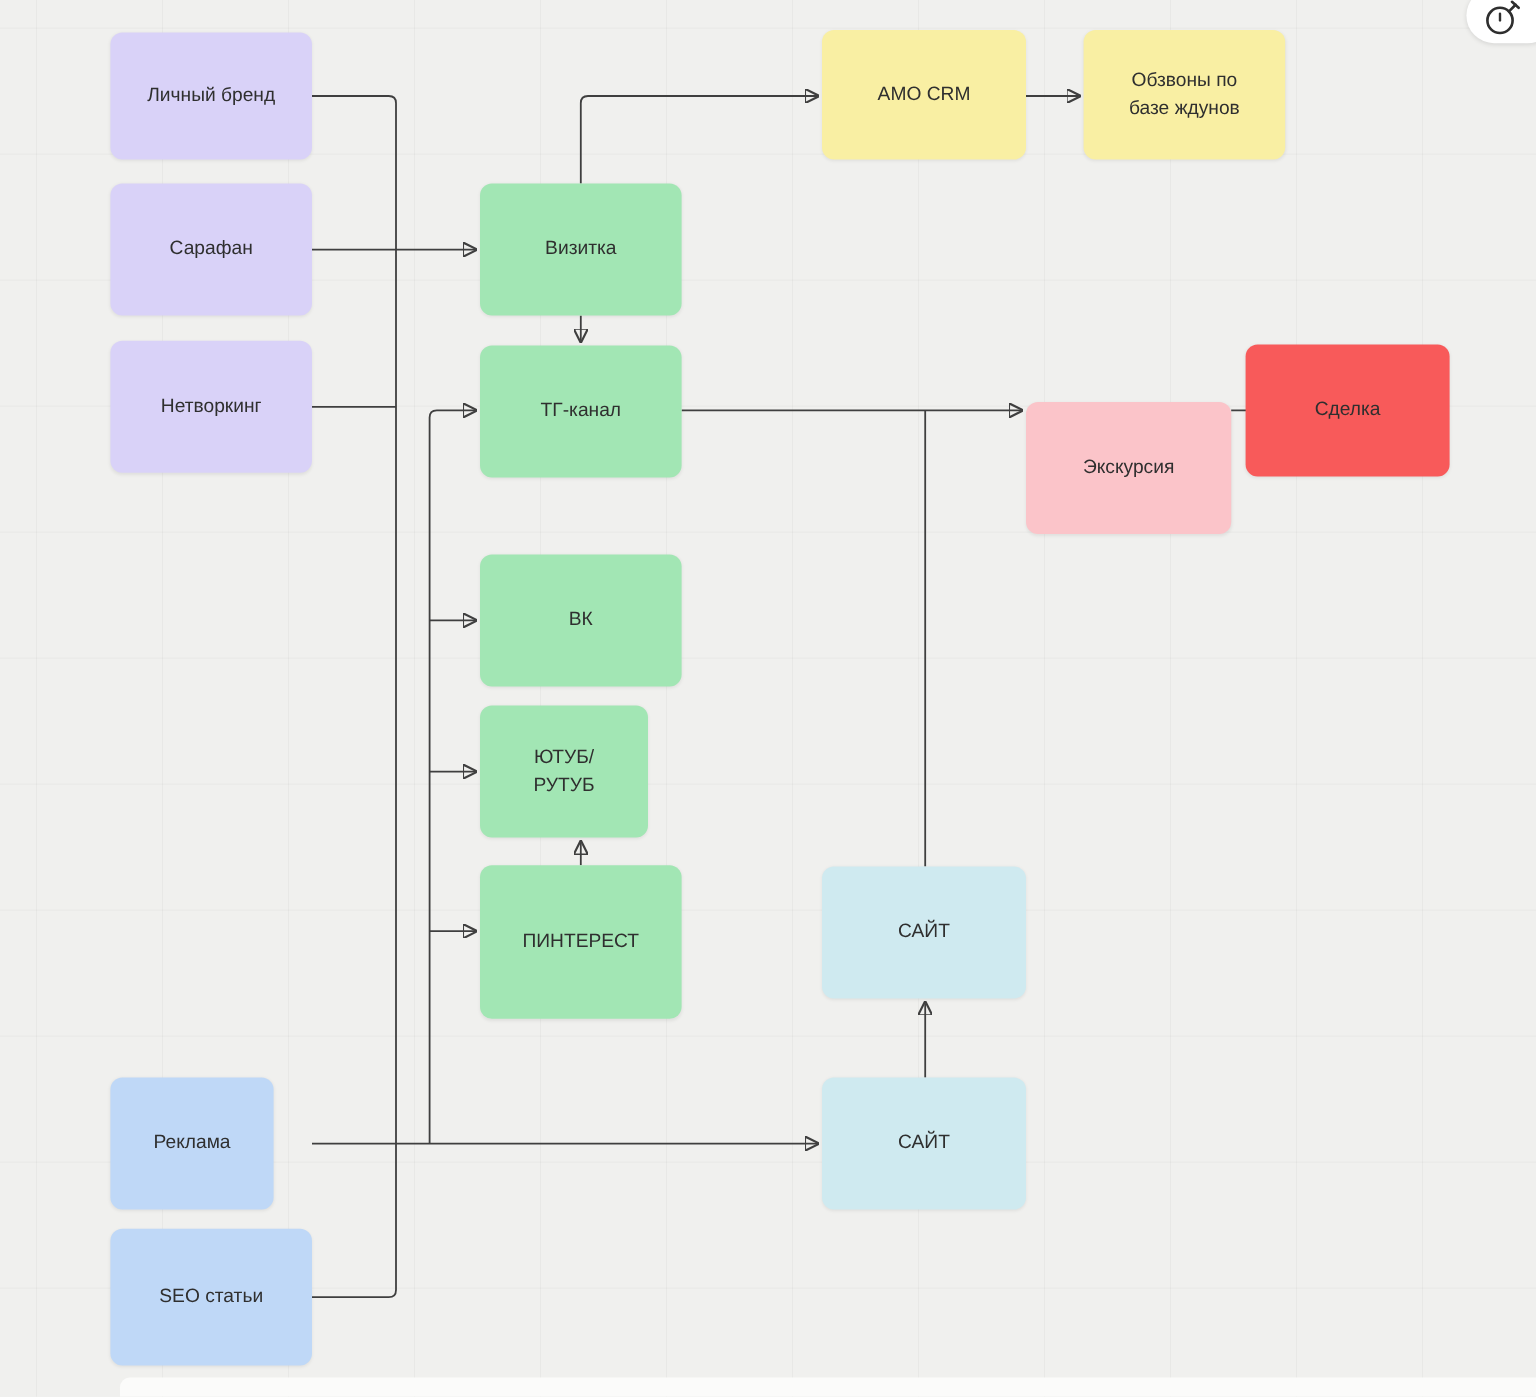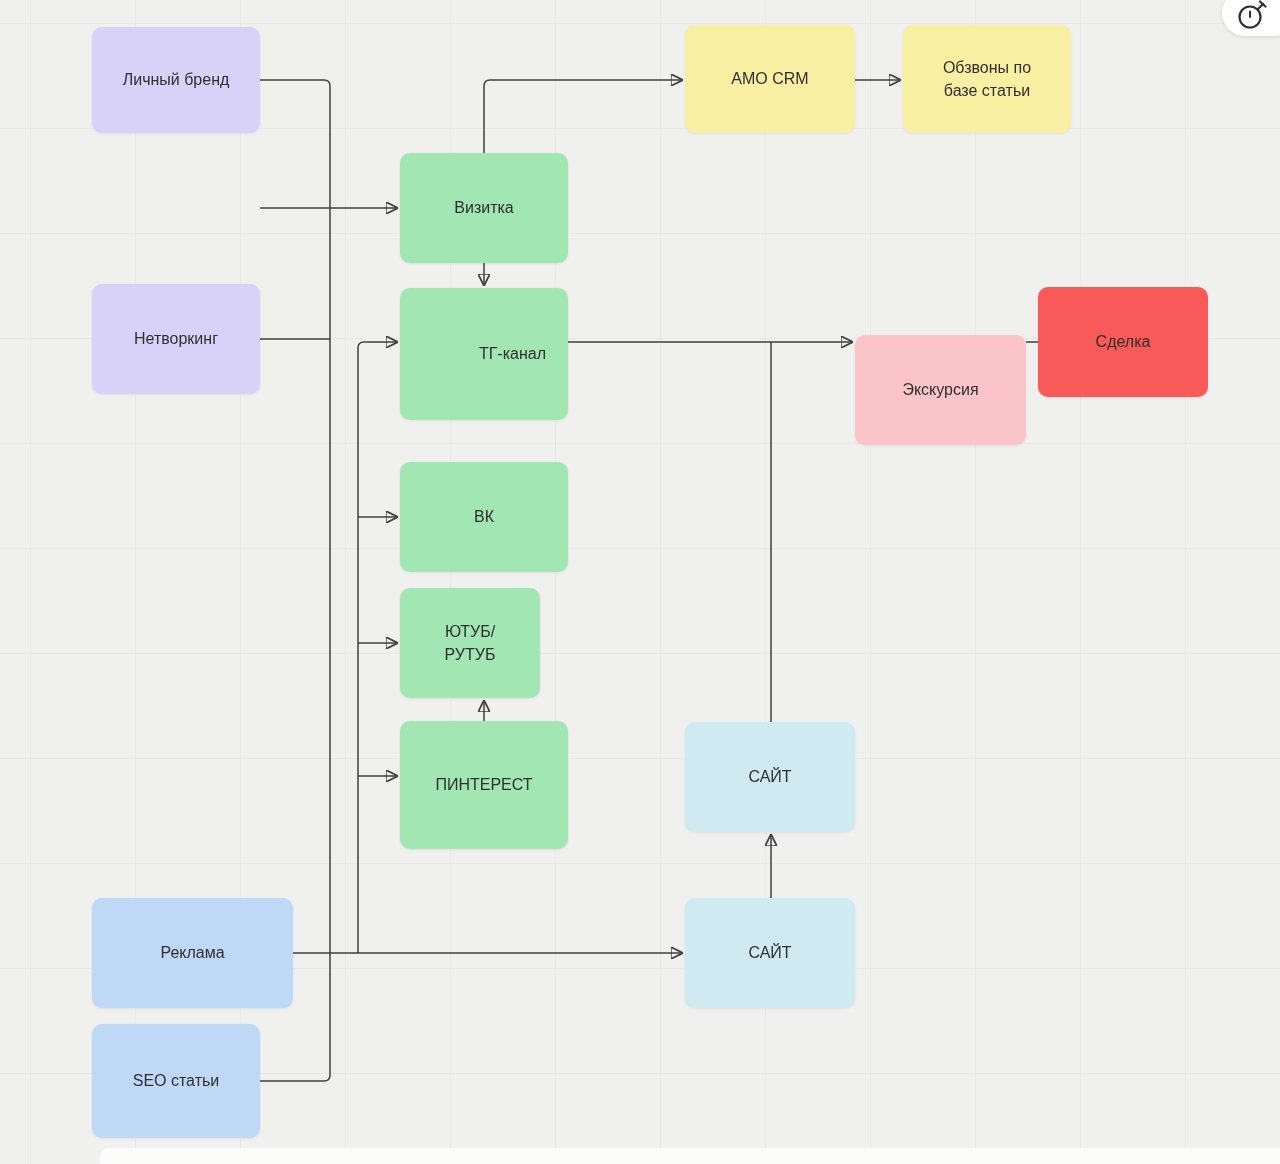--- a/index.html
+++ b/index.html
@@ -107,52 +107,55 @@
     <path d="M771,898 L771,836" marker-end="url(#arrow)"></path>
 
     <path d="M484,721 L484,702" marker-end="url(#arrow)"></path>
 
     <path d="M1026,342 L1062,342" marker-end="url(#arrow)"></path>
   </svg>
 
   <div class="node" style="left: 92px; top: 27px; width: 168px; height: 106px; background-color: rgb(217, 210, 248);">
     <span>Личный бренд</span>
   </div>
+  <div class="node" style="left: 92px; top: 153px; width: 168px; height: 110px; background-color: rgb(217, 210, 248);">
+    <span>Сарафан</span>
+  </div>
   <div class="node" style="left: 92px; top: 284px; width: 168px; height: 110px; background-color: rgb(217, 210, 248);">
     <span>Нетворкинг</span>
   </div>
 
-  <div class="node" style="left: 92px; top: 898px; width: 201px; height: 110px; background-color: rgb(191, 216, 247);">
+  <div class="node" style="left: 92px; top: 898px; width: 136px; height: 110px; background-color: rgb(191, 216, 247);">
     <span>Реклама</span>
   </div>
   <div class="node" style="left: 400px; top: 153px; width: 168px; height: 110px; background-color: rgb(162, 230, 180);">
     <span>Визитка</span>
   </div>
 
   <div class="node" style="left: 92px; top: 1024px; width: 168px; height: 114px; background-color: rgb(191, 216, 247);">
     <span>SEO статьи</span>
   </div>
-  <div class="node" style="left: 400px; top: 288px; width: 168px; height: 132px; background-color: rgb(162, 230, 180); justify-content: flex-end;">
+  <div class="node" style="left: 400px; top: 288px; width: 168px; height: 110px; background-color: rgb(162, 230, 180);">
     <span>ТГ-канал</span>
   </div>
   <div class="node" style="left: 400px; top: 462px; width: 168px; height: 110px; background-color: rgb(162, 230, 180); text-align: center;">
     <span>ВК</span>
   </div>
   <div class="node" style="left: 400px; top: 588px; width: 140px; height: 110px; background-color: rgb(162, 230, 180);">
     <span>ЮТУБ/РУТУБ</span>
   </div>
   <div class="node" style="left: 400px; top: 721px; width: 168px; height: 128px; background-color: rgb(162, 230, 180);">
     <span>ПИНТЕРЕСТ</span>
   </div>
 
   <div class="node" style="left: 685px; top: 25px; width: 170px; height: 108px; background-color: rgb(249, 239, 163);">
     <span>АМО CRM</span>
   </div>
   <div class="node" style="left: 903px; top: 25px; width: 168px; height: 108px; background-color: rgb(249, 239, 163);">
-    <span>Обзвоны по базе статьи</span>
+    <span>Обзвоны по базе ждунов</span>
   </div>
 
   <div class="node" style="left: 855px; top: 287px; width: 171px; height: 110px; background-color: rgb(251, 196, 201); margin-top: 48px;">
     <span>Экскурсия</span>
   </div>
   <div class="node" style="left: 1038px; top: 287px; width: 170px; height: 110px; background-color: rgb(248, 90, 90);">
     <span>Сделка</span>
   </div>
 
   <div class="node" style="left: 685px; top: 722px; width: 170px; height: 110px; background-color: rgb(207, 234, 240);">

